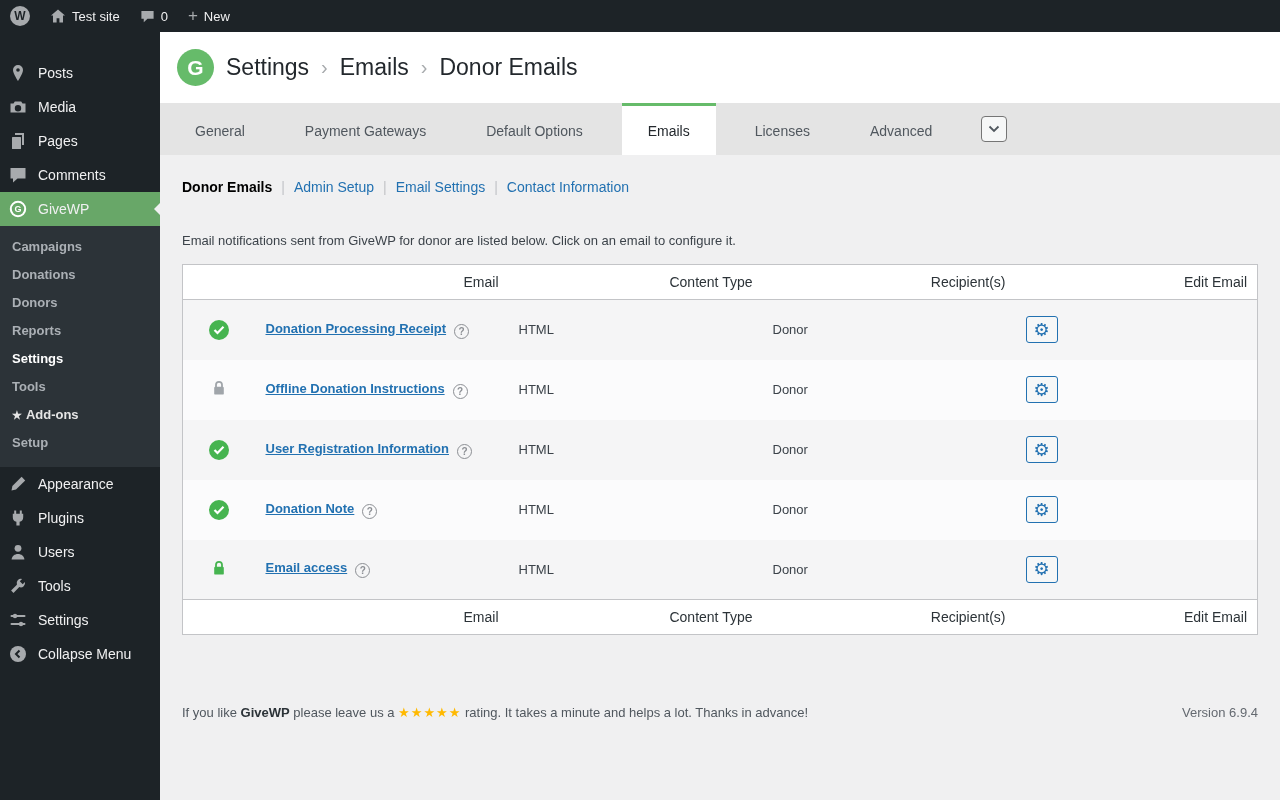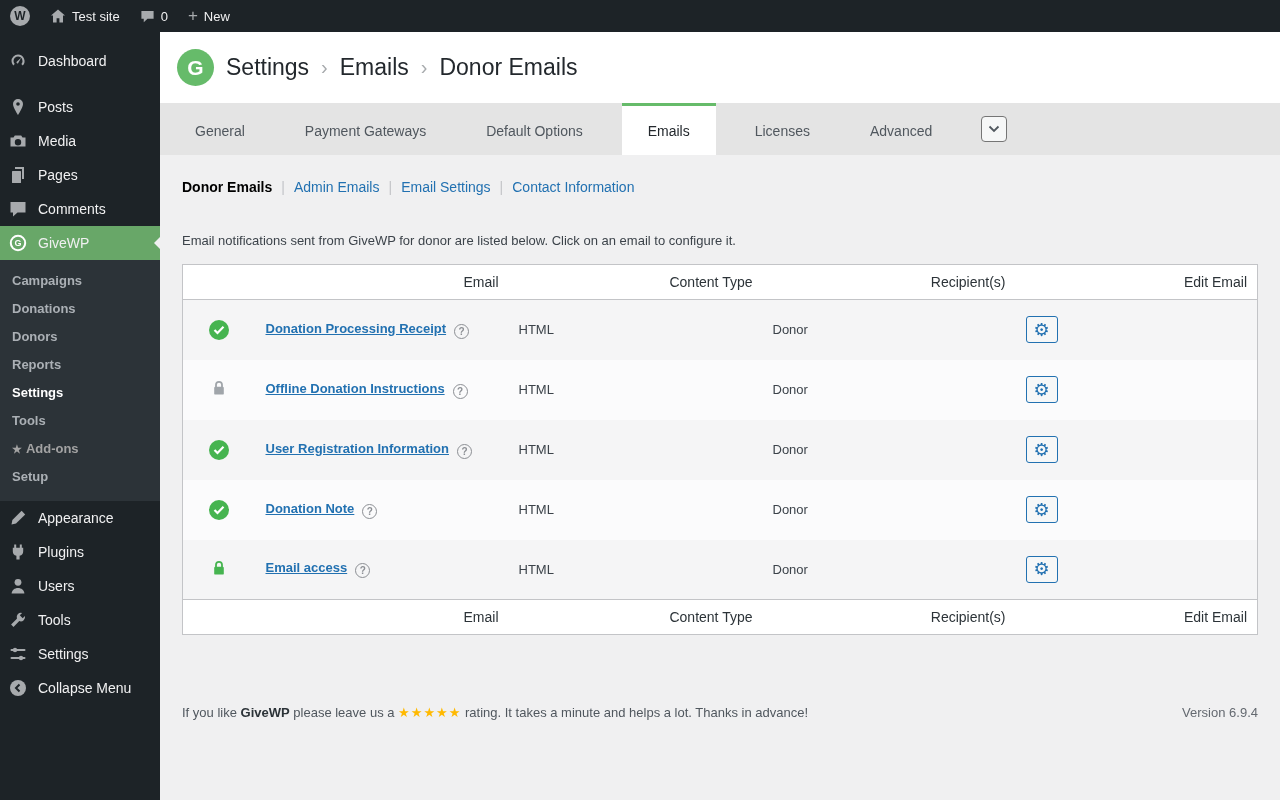--- a/index.html
+++ b/index.html
@@ -27,21 +27,21 @@
   .menu-item .mi { width:20px; height:20px; display:flex; align-items:center; justify-content:center; color:#a7aaad; flex:none; }
   .menu-item .mi svg { width:20px; height:20px; fill:currentColor; }
   .menu-sep { height:12px; }
   .menu-item.current-givewp { background:#68a768; position:relative; }
   .menu-item.current-givewp .mi { color:#fff; }
   .menu-item.current-givewp::after { content:""; position:absolute; right:0; top:50%; transform:translateY(-50%);
     border:6px solid transparent; border-right-color:#f0f0f1; }
   .submenu { background:#2c3338; padding:7px 0 10px; list-style:none; }
   .submenu li { padding:7px 12px; font-size:13px; color:#abb0b5; cursor:pointer; line-height:14px;font-weight:bold; }
   .submenu li.current { color:#fff; font-weight:700; }
-  .submenu li.addons { color:#a3a3a3; }
+  .submenu li.addons { color:#e5e5e5; }
   .submenu .mini-star { font-size:11px; margin-right:4px; }
 
   
   .content { margin-left:160px; margin-top:32px; width:1120px; height:768px; background:#f0f0f1; }
   .page-header { height:71px; background:#fff; display:flex; align-items:center; padding:0 20px 0 17px; gap:12px; }
   .givewp-logo { width:37px; height:37px; border-radius:50%; background:#66bb6a; color:#fff; font-weight:bold;
     font-size:21px; display:flex; align-items:center; justify-content:center; flex:none; }
   .breadcrumb { font-size:23px; font-weight:400; color:#23282d; display:flex; align-items:center; gap:12px; }
   .breadcrumb .sep { color:#a7aaad; font-size:20px; }
 
@@ -107,29 +107,20 @@
     </span>
     <span class="ab-item">
       <span class="ab-plus">+</span>
       <span>New</span>
     </span>
   </div>
 </header>
 
 <nav class="sidebar">
   <ul class="menu">
-    <li class="menu-item">
-      <span class="mi">
-          <svg viewBox="0 0 20 20">
-            <path d="M10 3.5A6.5 6.5 0 0 0 3.5 10a6.5 6.5 0 0 0 1.7 4.4l1.5-1.4A4.5 4.5 0 1 1 14.5 10c0 1.2-.5 2.3-1.2 3l1.5 1.4A6.5 6.5 0 0 0 10 3.5z"></path>
-            <path d="M9 10.5l4.2-3.7-2.7 4.8a1 1 0 1 1-1.5-1.1z"></path>
-          </svg>
-        </span>
-      <span>Dashboard</span>
-    </li>
     <li class="menu-sep"></li>
     <li class="menu-item">
       <span class="mi">
           <svg viewBox="0 0 20 20">
             <path fill-rule="evenodd" d="M10 2a5 5 0 0 1 5 5c0 3.5-5 11-5 11S5 10.5 5 7a5 5 0 0 1 5-5zm0 3.2A1.8 1.8 0 1 0 10 8.8 1.8 1.8 0 0 0 10 5.2z"></path>
           </svg>
         </span>
       <span>Posts</span>
     </li>
     <li class="menu-item">
@@ -259,21 +250,21 @@
           <path d="M1.5 1.5L6 6l4.5-4.5" fill="none" stroke="#50575e" stroke-width="1.8"></path>
         </svg>
     </button>
   </div>
 
   <div class="inner">
 
     <ul class="subnav">
       <li><a class="current">Donor Emails</a></li>
       <li class="pipe">|</li>
-      <li><a>Admin Emails</a></li>
+      <li><a>Admin Setup</a></li>
       <li class="pipe">|</li>
       <li><a>Email Settings</a></li>
       <li class="pipe">|</li>
       <li><a>Contact Information</a></li>
     </ul>
 
     <p class="intro">Email notifications sent from GiveWP for donor are listed below. Click on an email to configure it.</p>
 
     <table class="email-table">
       <colgroup>

